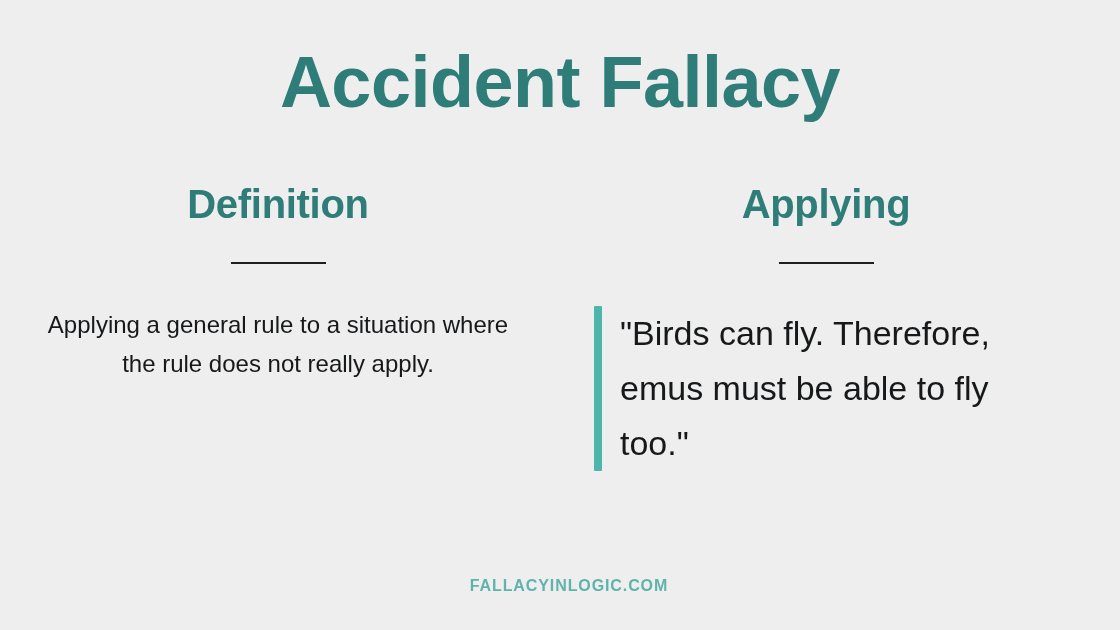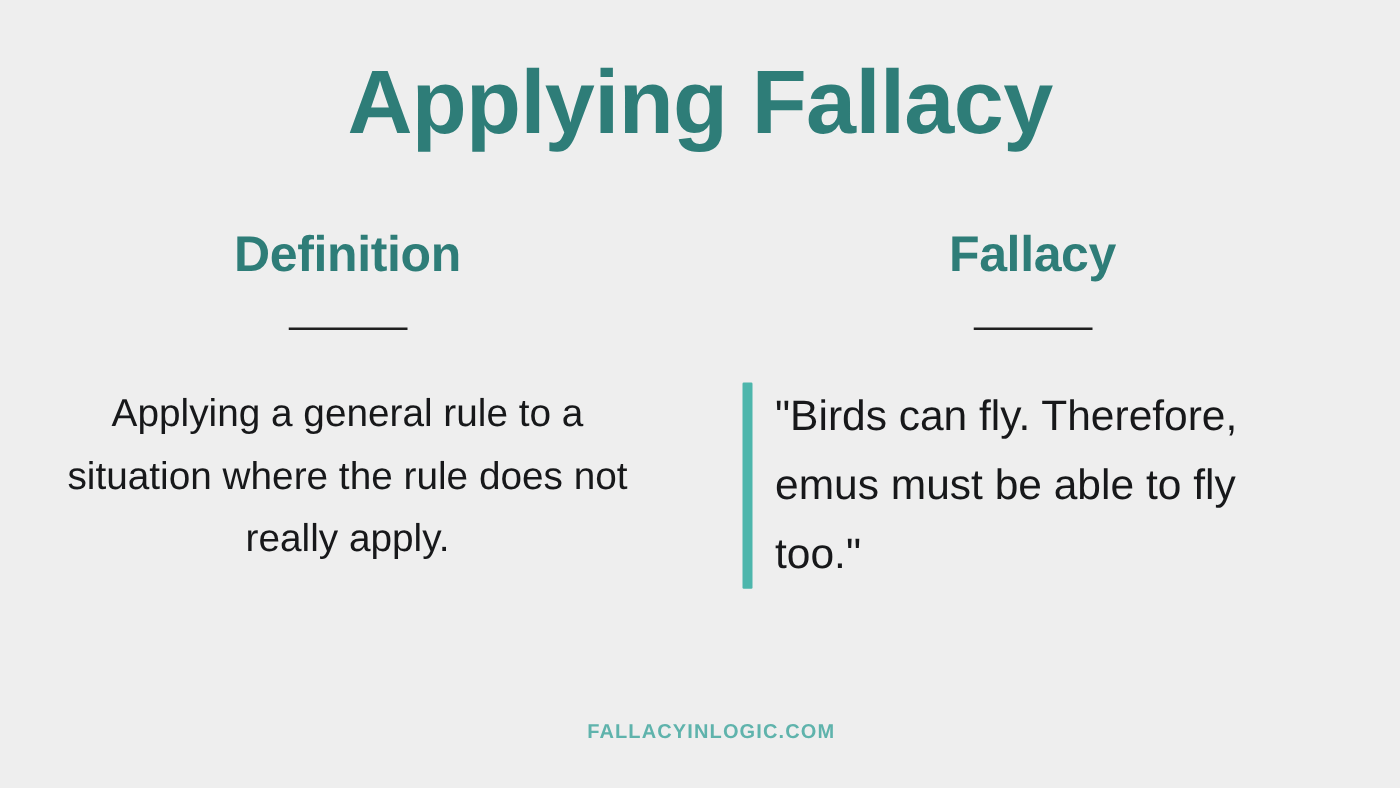--- a/index.html
+++ b/index.html
@@ -71,21 +71,21 @@
     width: 95px;
     height: 2px;
     background: #1f1f1f;
     margin: 36px auto 0 auto;
   }
 
   
   .definition-body {
     margin-top: 42px;
     text-align: center;
-    font-size: 31px;
+    font-size: 24px;
     line-height: 1.62;
     color: #17181a;
     font-weight: 400;
   }
 
   
   .example-body {
     margin-top: 42px;
     display: flex;
     align-items: stretch;
@@ -123,36 +123,36 @@
     text-decoration: none;
     margin-left: 18px;
   }
 </style>
 </head>
 <body>
 
 <div class="card">
 
   <div class="title-wrap">
-    <h1 class="page-title">Applying Fallacy</h1>
+    <h1 class="page-title">Accident Fallacy</h1>
   </div>
 
   <div class="columns">
 
     <div class="col col-definition">
       <div class="section-head">
         <h2 class="section-title">Definition</h2>
         <div class="rule"></div>
       </div>
       <p class="definition-body">Applying a general rule to a situation where the rule does not really apply.</p>
     </div>
 
     <div class="col col-example">
       <div class="section-head">
-        <h2 class="section-title">Fallacy</h2>
+        <h2 class="section-title">Applying</h2>
         <div class="rule"></div>
       </div>
       <div class="example-body">
         <div class="accent-bar"></div>
         <p class="example-text">"Birds can fly. Therefore, emus must be able to fly too."</p>
       </div>
     </div>
 
   </div>
 

